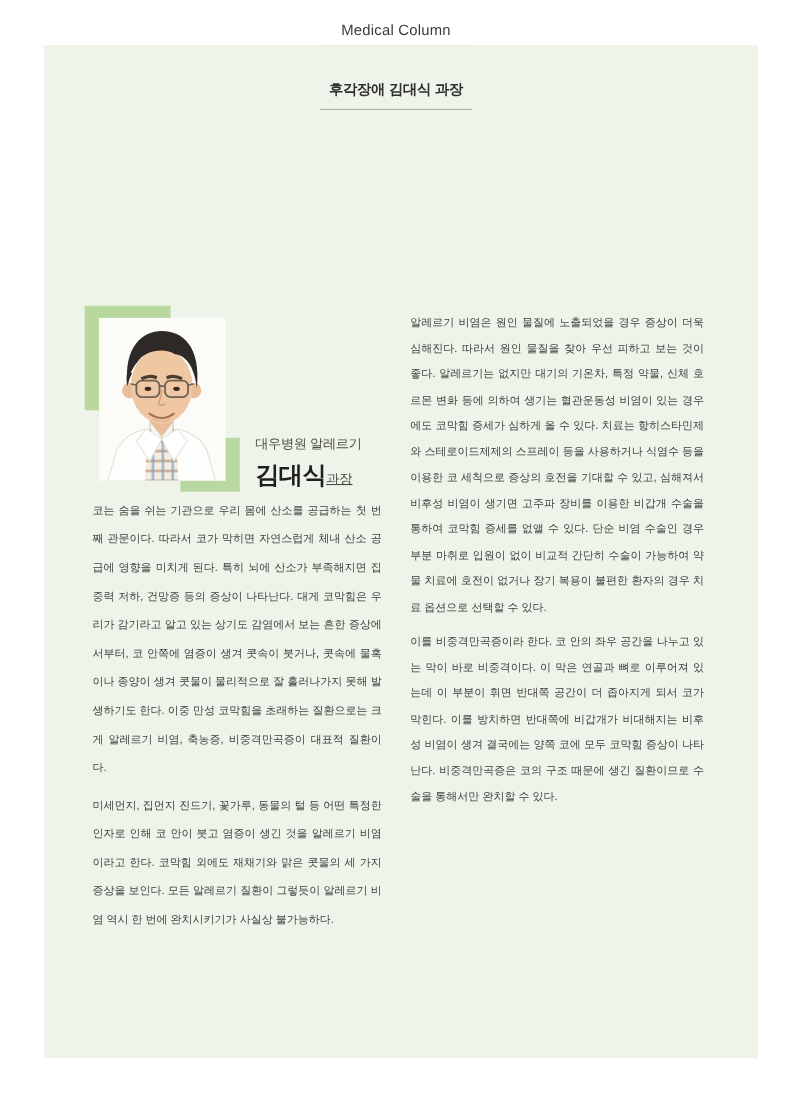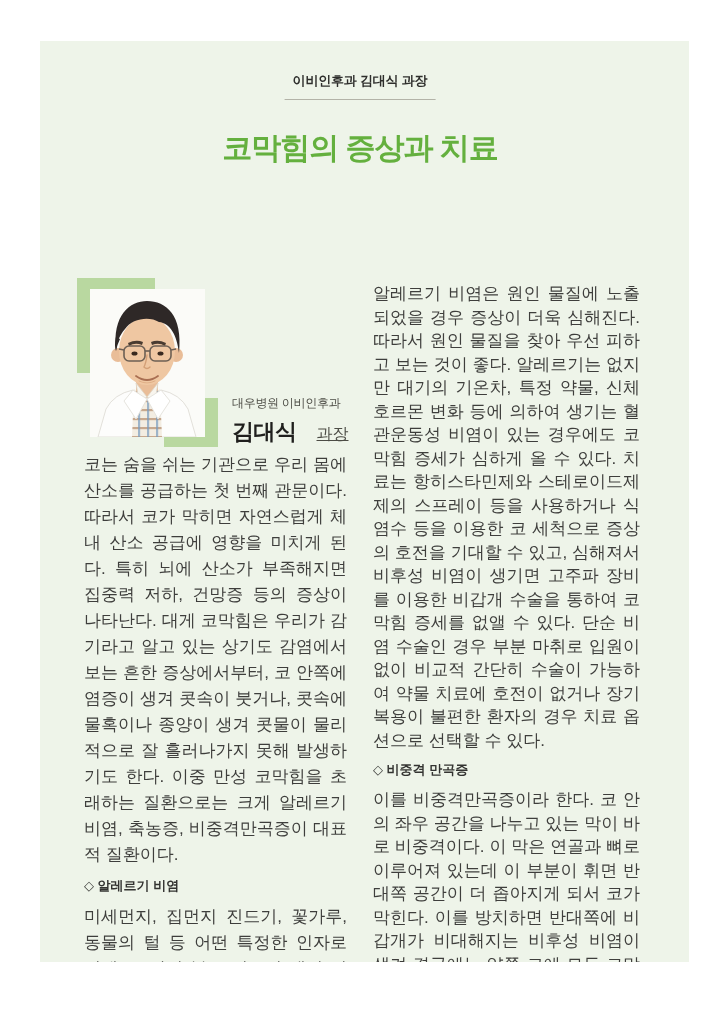--- a/index.html
+++ b/index.html
@@ -40,29 +40,29 @@
   .photo{
     position:absolute;left:90px;top:289px;width:115px;height:148px;
     background:#fcfcfa;z-index:2;overflow:hidden;
   }
   .caption{
     position:absolute;left:232px;top:395px;z-index:2;white-space:nowrap;
   }
   .caption .affil{font-size:12px;color:#4c4c45;letter-spacing:-.3px;}
   .caption .nameline{margin-top:5px;}
   .caption .name{font-size:22px;font-weight:bold;color:#1f1f1d;letter-spacing:-.5px;}
-  .caption .pos{font-size:16px;color:#4c4c45;margin-left:20px;text-decoration:underline;}
+  .caption .pos{font-size:12px;color:#4c4c45;margin-left:0;text-decoration:underline;}
   
   .col{
     position:absolute;color:#3e3e3c;
     text-align:justify;word-break:break-all;overflow:hidden;z-index:2;
   }
   .col-left{left:84px;top:452px;width:263px;height:510px;}
   .col-right{left:373px;top:282px;width:267px;height:680px;}
-  .col p{margin:0;font-size:17px;}
+  .col p{margin:0;font-size:10px;}
   .col-left p{line-height:26px;}
   .col-right p{line-height:23.5px;}
   .col .sec-h{
     font-size:13px;font-weight:bold;color:#333331;
     margin:0;line-height:20px;text-align:left;
   }
   .mb-s{margin-bottom:8px !important;}
   .mb-l{margin-bottom:21px !important;}
   .mt-s{margin-top:4px !important;}
   
@@ -75,26 +75,26 @@
     font-size:11.5px;font-weight:bold;letter-spacing:1.5px;white-space:nowrap;
   }
   .footer .sep{margin:0 7px;letter-spacing:0;}
   .footer .pg{letter-spacing:0;}
 </style>
 </head>
 <body>
 
 <div class="page">
 
+  <div class="mag-header">Medical Column</div>
 
   <div class="panel"></div>
 
-  <div class="kicker">이비인후과 김대식 과장</div>
+  <div class="kicker">후각장애 김대식 과장</div>
 
-  <div class="title">코막힘의 증상과 치료</div>
 
   <div class="accent accent-tl"></div>
   <div class="accent accent-br"></div>
 
   <div class="photo">
     <svg width="115" height="148" viewBox="0 0 115 148" xmlns="http://www.w3.org/2000/svg">
       <defs>
         <pattern id="plaid" width="9" height="9" patternUnits="userSpaceOnUse">
           <rect width="9" height="9" fill="#f3ede2"></rect>
           <rect x="0" y="3" width="9" height="2.2" fill="#b58a6b" opacity=".7"></rect>
@@ -136,33 +136,31 @@
       <ellipse cx="70.5" cy="64.5" rx="3" ry="2" fill="#38291f"></ellipse>
 
       <path d="M57,66 q-1,8 -3,12 q3,3 6,0" fill="none" stroke="#d39f76" stroke-width="1.4" stroke-linecap="round"></path>
 
       <path d="M46,87 q11,8 22,0" fill="none" stroke="#a96f52" stroke-width="1.8" stroke-linecap="round"></path>
       <path d="M49,92 q8,4 16,0" fill="none" stroke="#d8a57c" stroke-width="1" stroke-linecap="round" opacity=".7"></path>
     </svg>
   </div>
 
   <div class="caption">
-    <div class="affil">대우병원 이비인후과</div>
+    <div class="affil">대우병원 알레르기</div>
     <div class="nameline">
       <span class="name">김대식</span><span class="pos">과장</span>
     </div>
   </div>
 
   <div class="col col-left">
     <p class="mb-s">코는 숨을 쉬는 기관으로 우리 몸에 산소를 공급하는 첫 번째 관문이다. 따라서 코가 막히면 자연스럽게 체내 산소 공급에 영향을 미치게 된다. 특히 뇌에 산소가 부족해지면 집중력 저하, 건망증 등의 증상이 나타난다. 대게 코막힘은 우리가 감기라고 알고 있는 상기도 감염에서 보는 흔한 증상에서부터, 코 안쪽에 염증이 생겨 콧속이 붓거나, 콧속에 물혹이나 종양이 생겨 콧물이 물리적으로 잘 흘러나가지 못해 발생하기도 한다. 이중 만성 코막힘을 초래하는 질환으로는 크게 알레르기 비염, 축농증, 비중격만곡증이 대표적 질환이다.</p>
-    <p class="sec-h mb-s mt-s">◇ 알레르기 비염</p>
     <p class="mb-l">미세먼지, 집먼지 진드기, 꽃가루, 동물의 털 등 어떤 특정한 인자로 인해 코 안이 붓고 염증이 생긴 것을 알레르기 비염이라고 한다. 코막힘 외에도 재채기와 맑은 콧물의 세 가지 증상을 보인다. 모든 알레르기 질환이 그렇듯이 알레르기 비염 역시 한 번에 완치시키기가 사실상 불가능하다.</p>
 
   </div>
 
   <div class="col col-right">
     <p class="mb-s">알레르기 비염은 원인 물질에 노출되었을 경우 증상이 더욱 심해진다. 따라서 원인 물질을 찾아 우선 피하고 보는 것이 좋다. 알레르기는 없지만 대기의 기온차, 특정 약물, 신체 호르몬 변화 등에 의하여 생기는 혈관운동성 비염이 있는 경우에도 코막힘 증세가 심하게 올 수 있다. 치료는 항히스타민제와 스테로이드제제의 스프레이 등을 사용하거나 식염수 등을 이용한 코 세척으로 증상의 호전을 기대할 수 있고, 심해져서 비후성 비염이 생기면 고주파 장비를 이용한 비갑개 수술을 통하여 코막힘 증세를 없앨 수 있다. 단순 비염 수술인 경우 부분 마취로 입원이 없이 비교적 간단히 수술이 가능하여 약물 치료에 호전이 없거나 장기 복용이 불편한 환자의 경우 치료 옵션으로 선택할 수 있다.</p>
-    <p class="sec-h mb-s mt-s">◇ 비중격 만곡증</p>
     <p>이를 비중격만곡증이라 한다. 코 안의 좌우 공간을 나누고 있는 막이 바로 비중격이다. 이 막은 연골과 뼈로 이루어져 있는데 이 부분이 휘면 반대쪽 공간이 더 좁아지게 되서 코가 막힌다. 이를 방치하면 반대쪽에 비갑개가 비대해지는 비후성 비염이 생겨 결국에는 양쪽 코에 모두 코막힘 증상이 나타난다. 비중격만곡증은 코의 구조 때문에 생긴 질환이므로 수술을 통해서만 완치할 수 있다.</p>
   </div>
 
 
 </div>
 
 </body></html>

